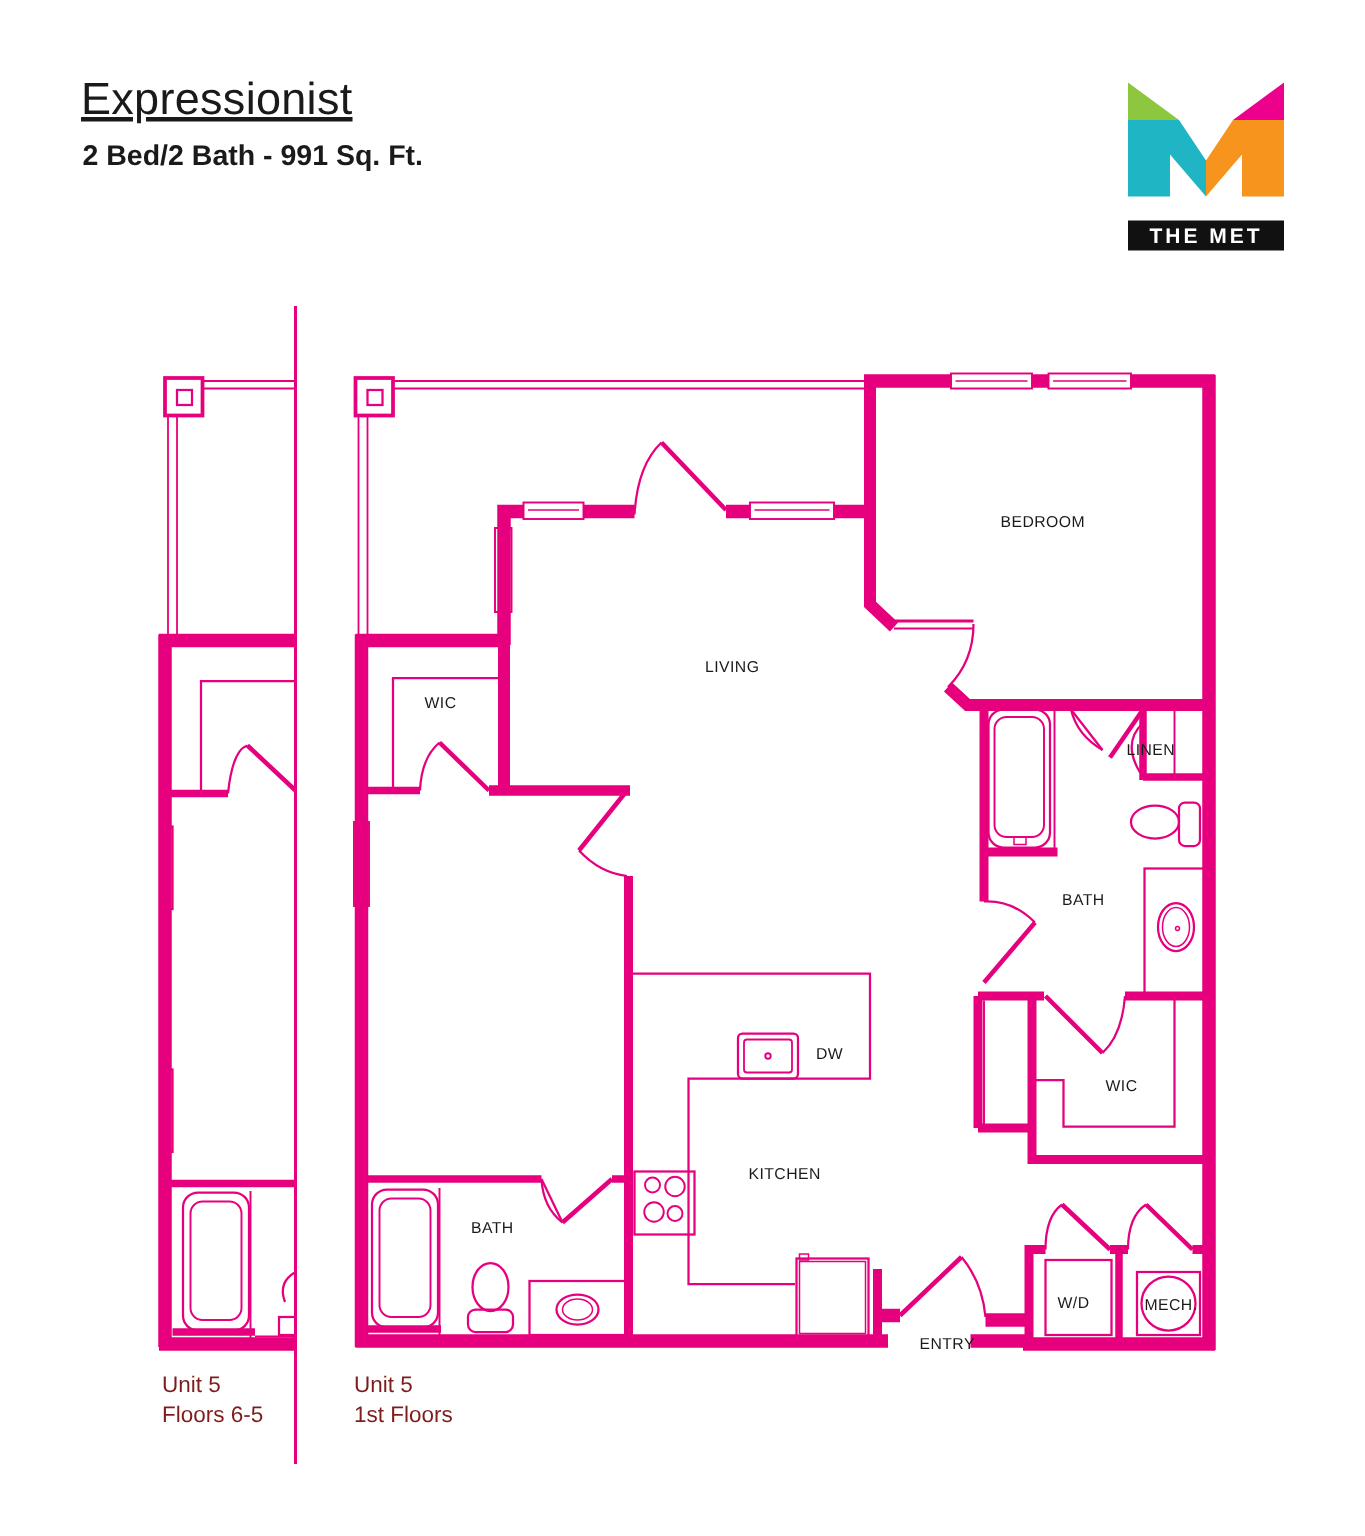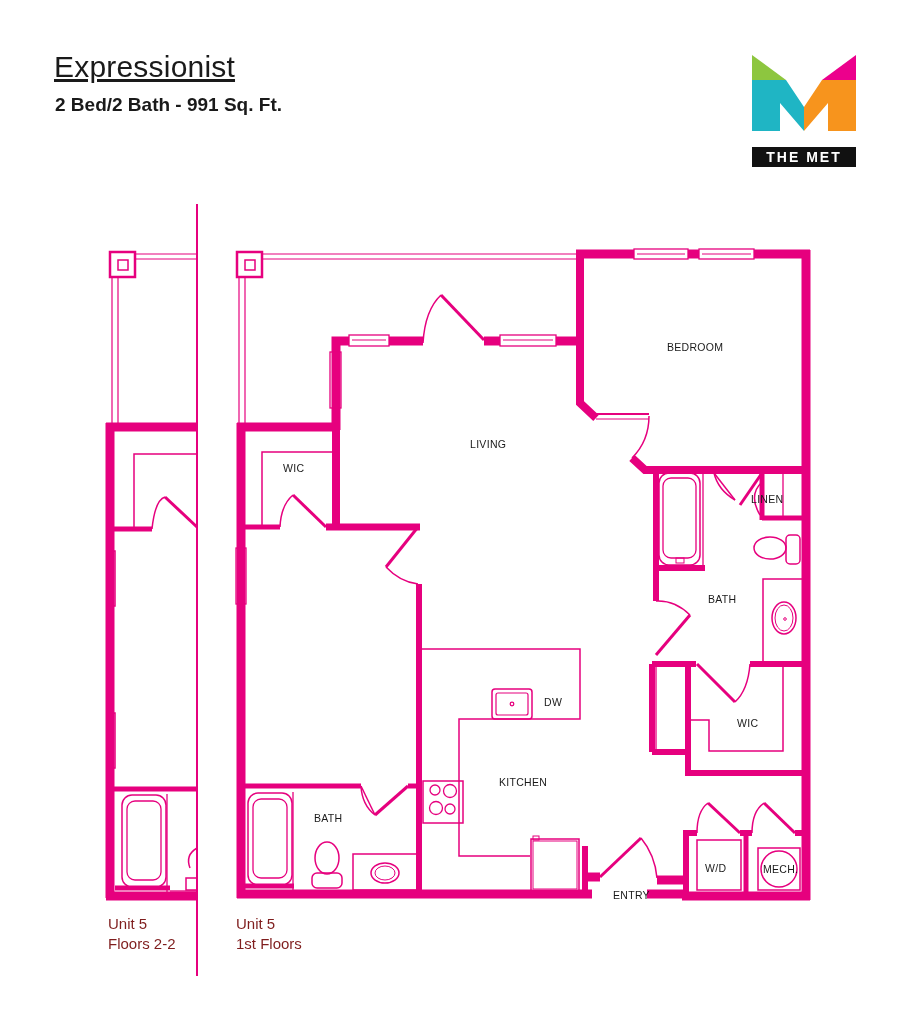--- a/index.html
+++ b/index.html
@@ -213,18 +213,18 @@
   <text class="room-label" x="544" y="706">DW</text>
   <text class="room-label" x="499" y="786">KITCHEN</text>
   <text class="room-label" x="314" y="822">BATH</text>
   <text class="room-label" x="613" y="899">ENTRY</text>
   <text class="room-label" x="705" y="872">W/D</text>
   <text class="room-label" x="763" y="873">MECH.</text>
 </svg>
 
 <div class="unit-label" style="left:108px; top:914px;">
   <div>Unit 5</div>
-  <div>Floors 2-2</div>
+  <div>Floors 6-5</div>
 </div>
 <div class="unit-label" style="left:236px; top:914px;">
   <div>Unit 5</div>
   <div>1st Floors</div>
 </div>
 
 </body></html>

